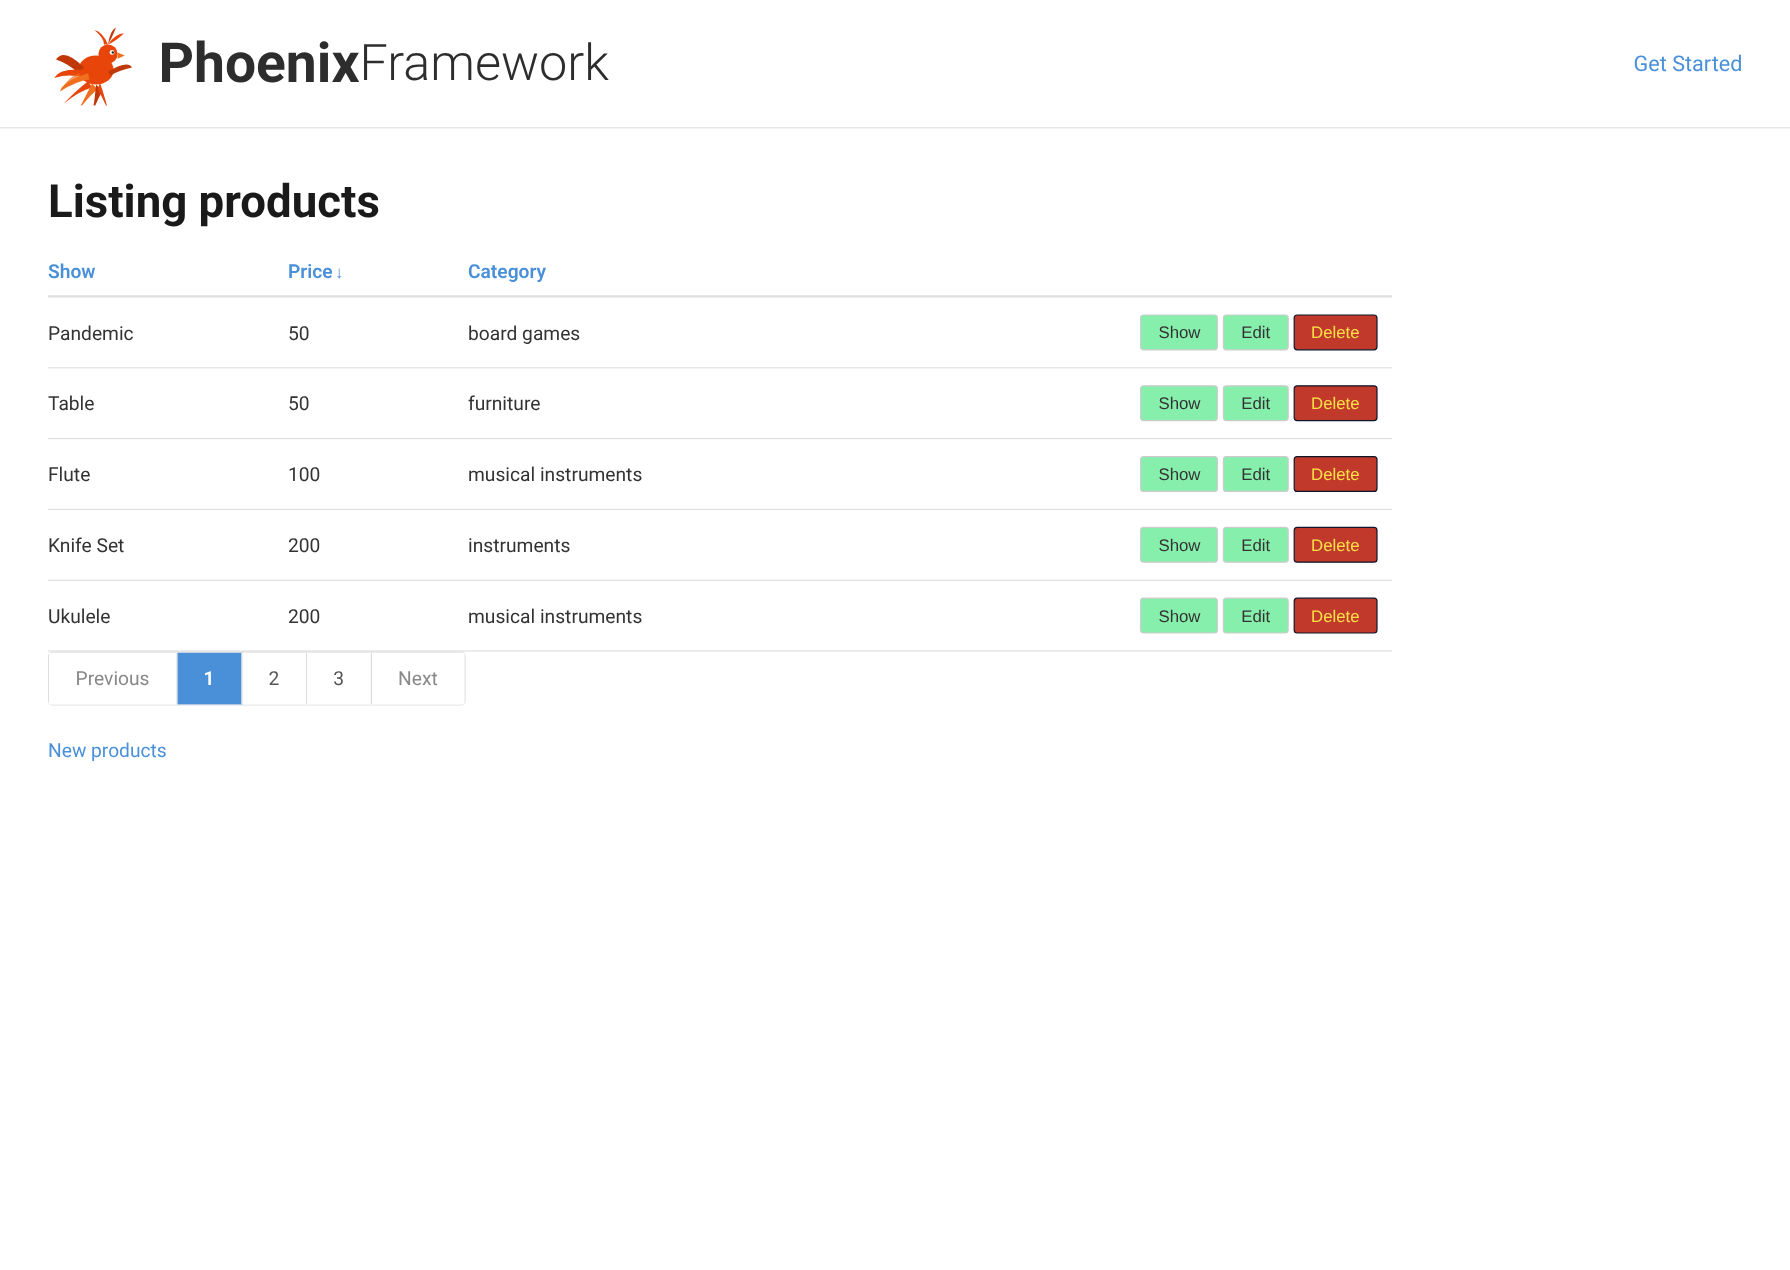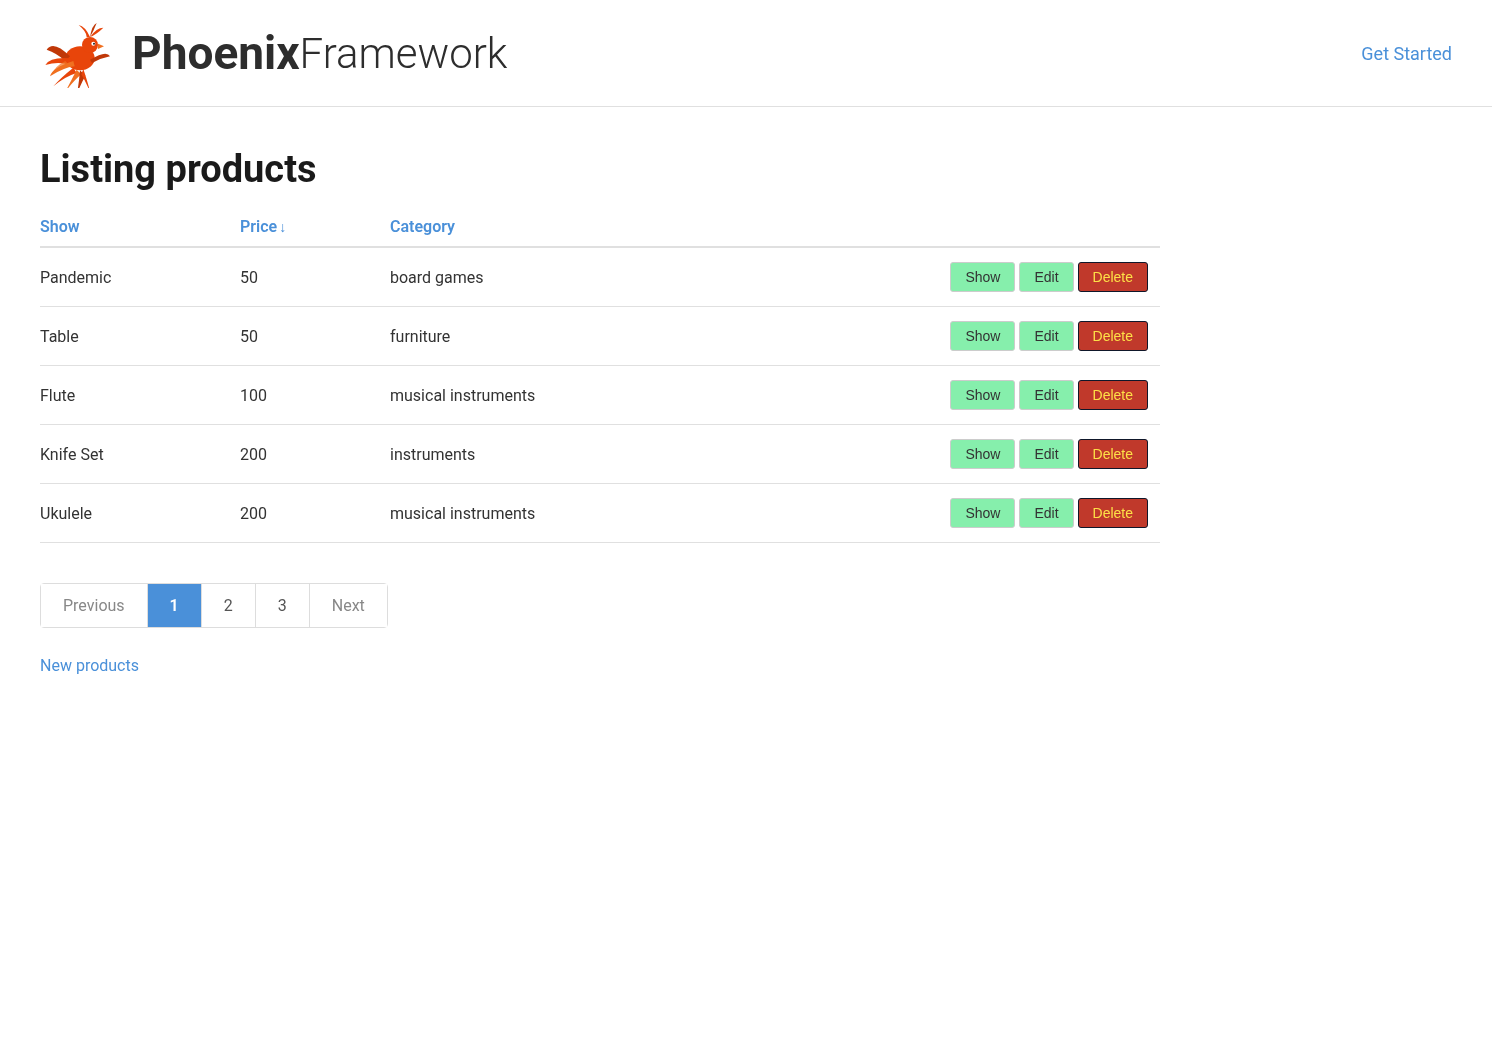--- a/index.html
+++ b/index.html
@@ -138,21 +138,20 @@
       color: #fde047;
       font-size: 14px;
       cursor: pointer;
       border-radius: 3px;
       font-weight: 400;
     }
 
     .pagination {
       display: flex;
       gap: 0;
-      margin-top: 40px;
       border: 1px solid #ddd;
       border-radius: 4px;
       width: fit-content;
     }
 
     .pagination-item {
       padding: 12px 22px;
       border-right: 1px solid #ddd;
       cursor: pointer;
       font-size: 16px;

